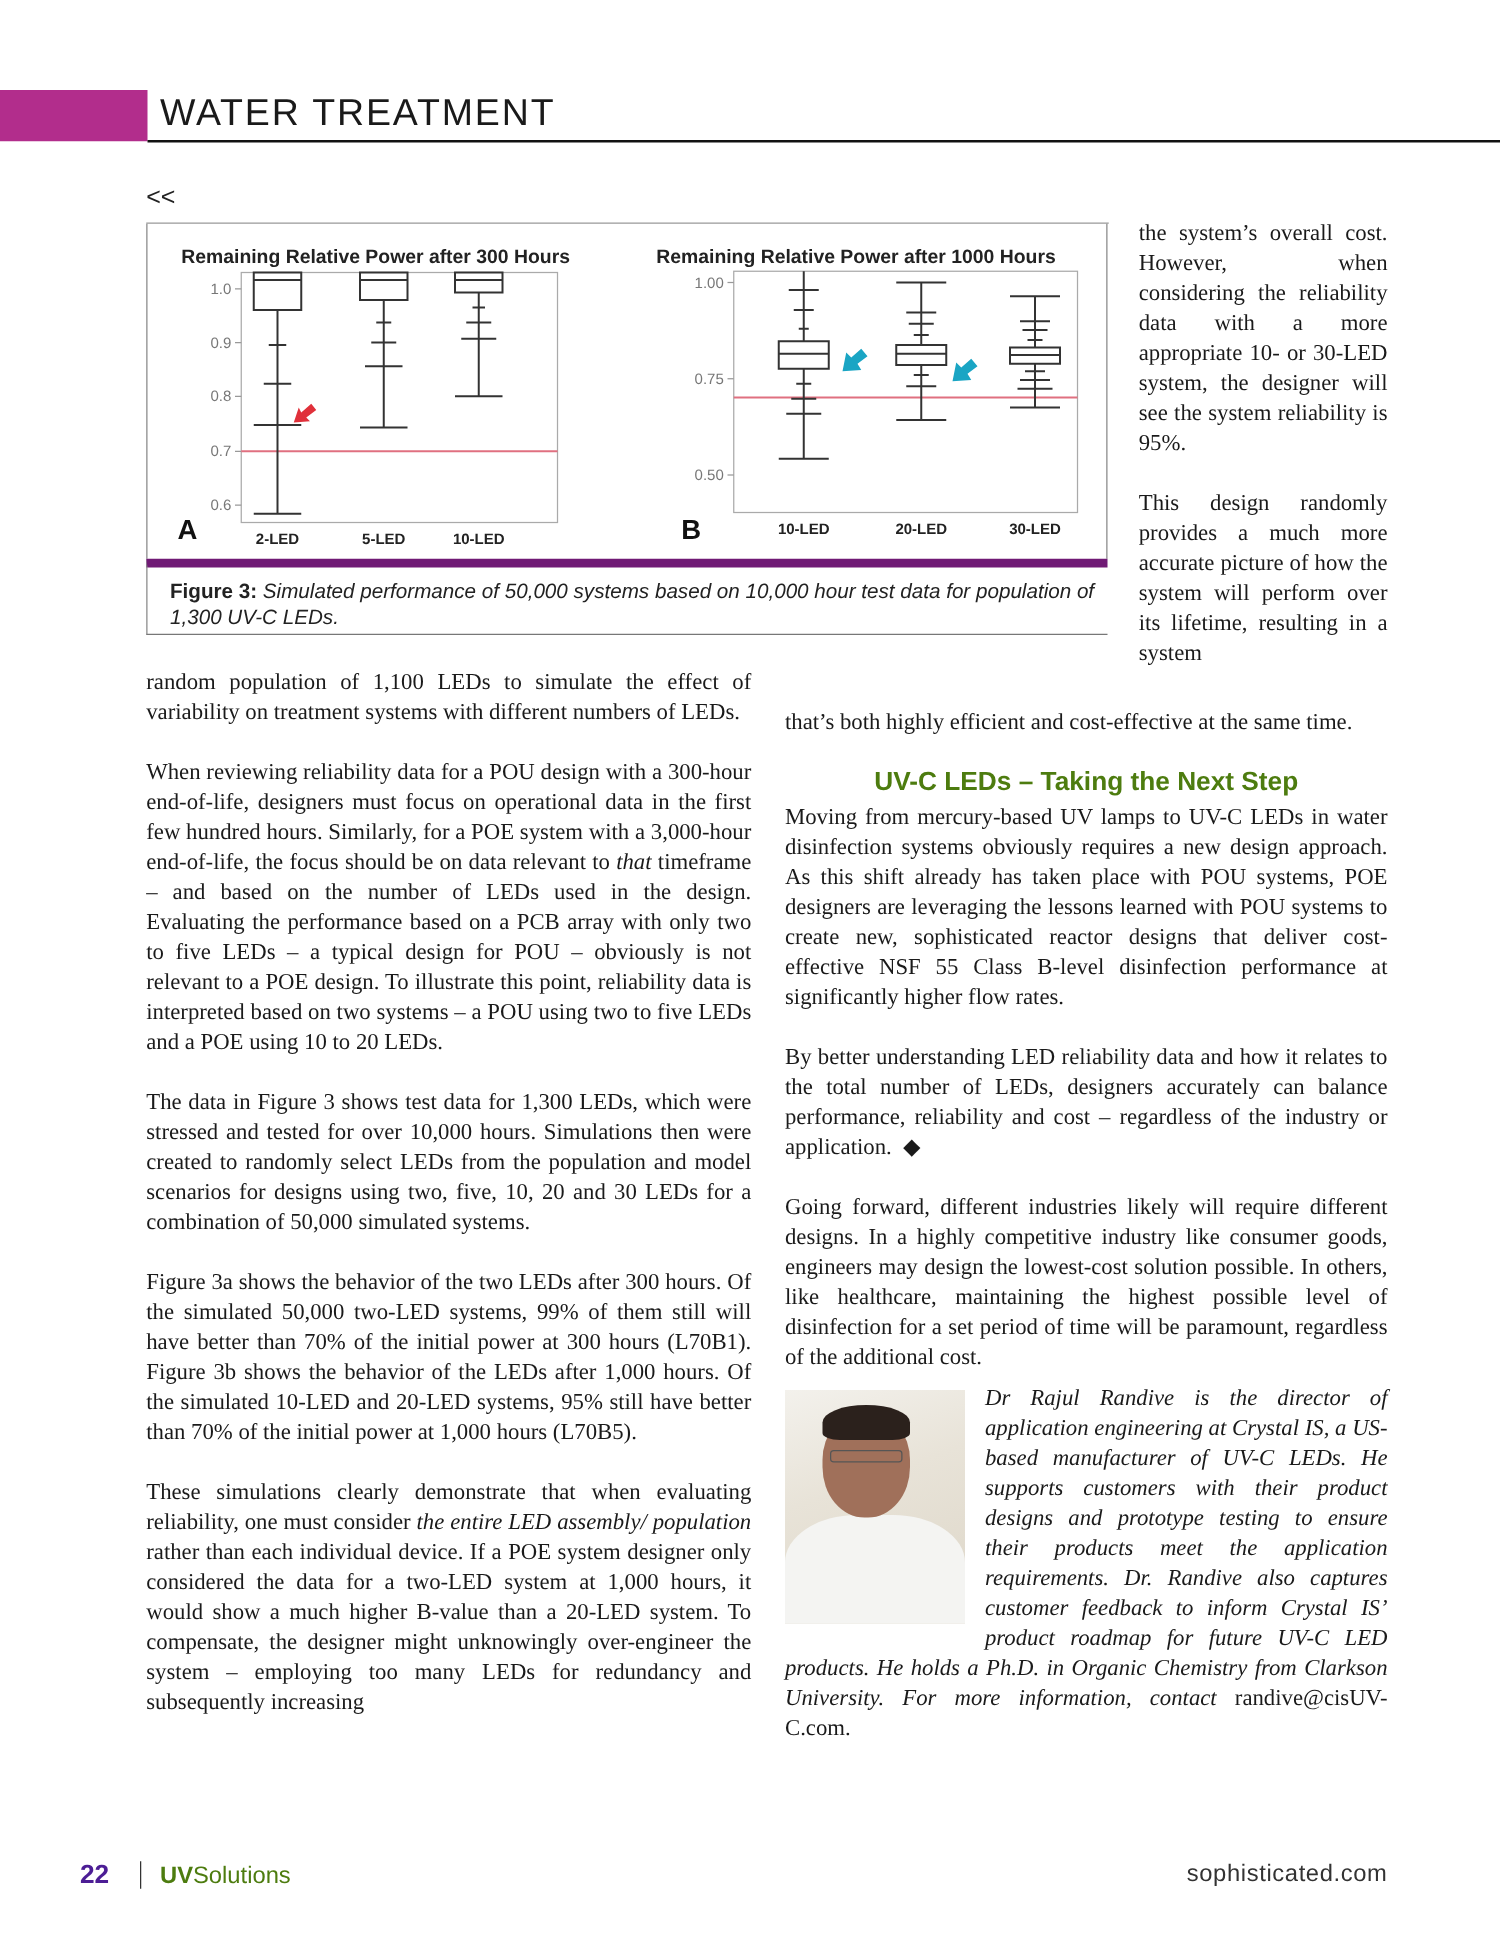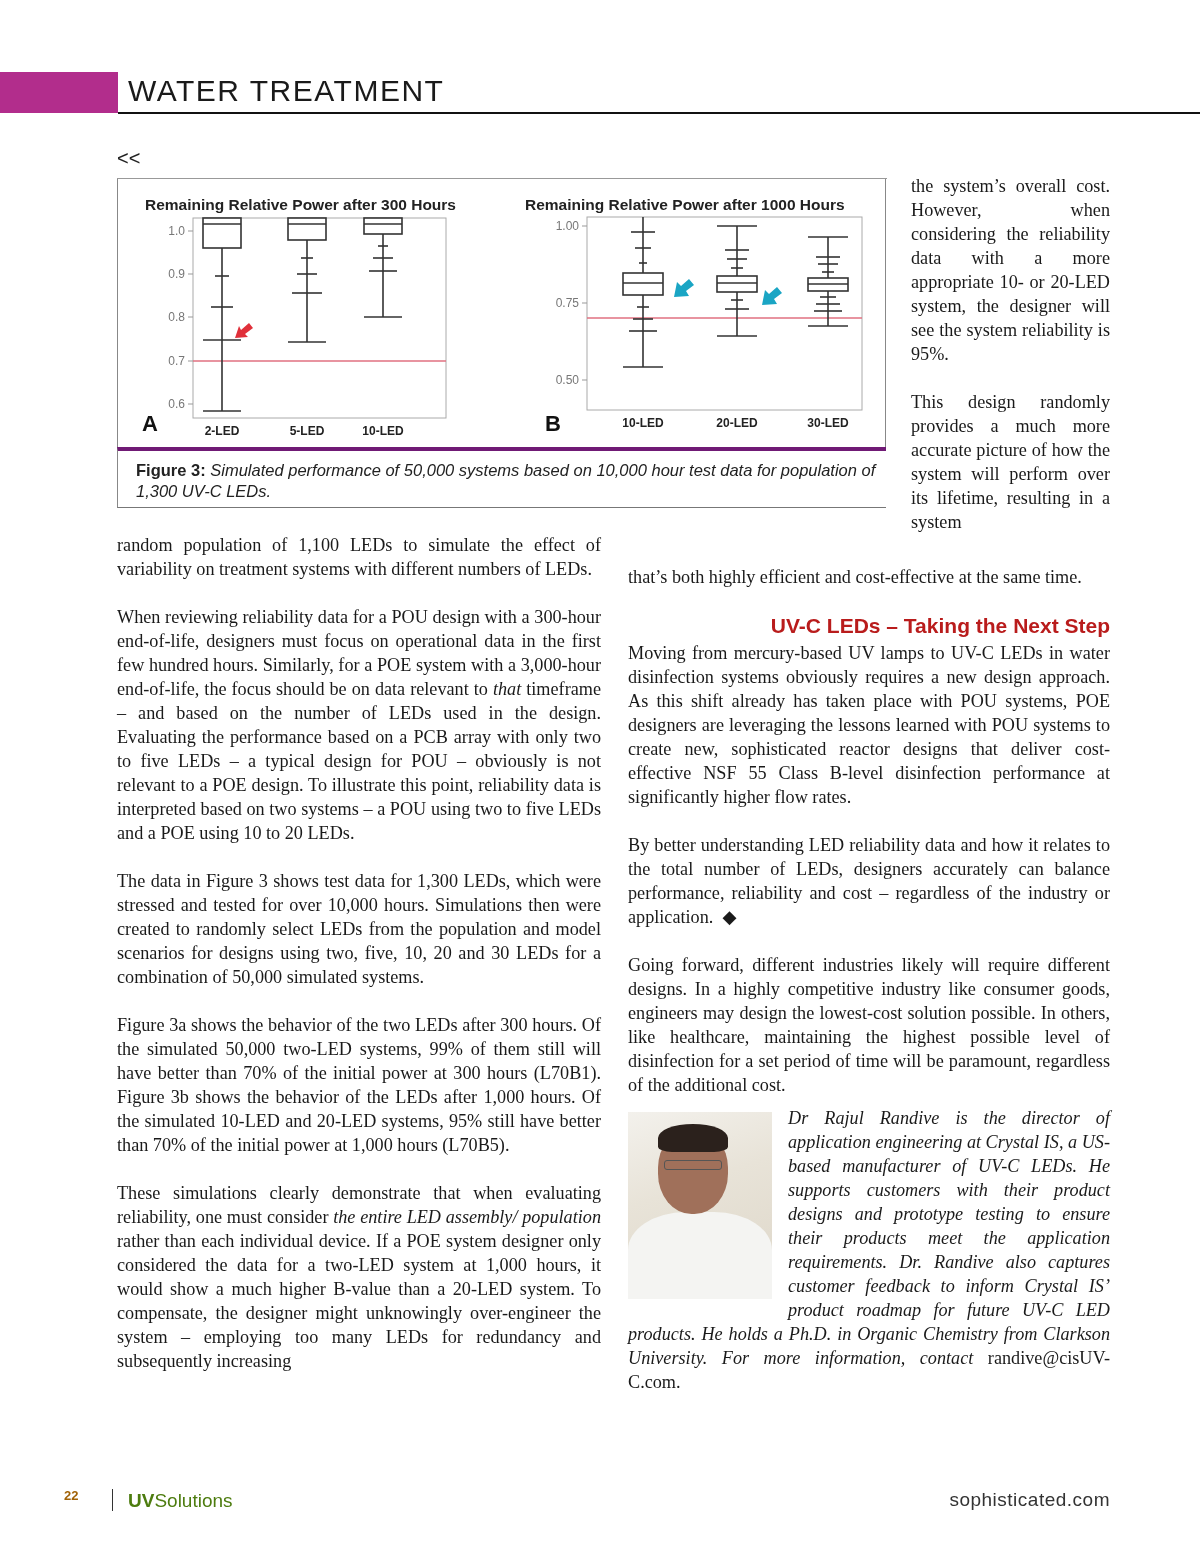--- a/index.html
+++ b/index.html
@@ -7,45 +7,45 @@
   body { position: relative; font-family: "Liberation Serif", serif; color: #1a1a1a; }
 
   .header-bar { position: absolute; left: 0; top: 72px; width: 118px; height: 41px; background: #b22d8c; }
   .header-title { position: absolute; left: 128px; top: 74px; font-family: "Liberation Sans", sans-serif; font-size: 30px; letter-spacing: 1.5px; color: #1a1a1a; font-weight: 300; }
   .header-rule { position: absolute; left: 118px; top: 112px; width: 1082px; height: 2px; background: #111; }
 
   .back-mark { position: absolute; left: 117px; top: 147px; font-family: "Liberation Sans", sans-serif; font-size: 20px; color: #222; }
   .back-rule { position: absolute; left: 117px; top: 178px; width: 770px; height: 1px; background: #999; }
 
   .figure-box { position: absolute; left: 117px; top: 179px; width: 769px; height: 268px; border-left: 1px solid #888; border-right: 1px solid #888; }
-  .caption-box { position: absolute; left: 117px; top: 447px; width: 769px; height: 61px; border-top: 4px solid #701a75; border-bottom: 1px solid #777; border-left: 1px solid #888; padding: 9px 0 0 18px; font-family: "Liberation Sans", sans-serif; font-size: 16.5px; line-height: 21px; color: #222; }
+  .caption-box { position: absolute; left: 117px; top: 447px; width: 769px; height: 61px; border-top: 7px solid #701a75; border-bottom: 1px solid #777; border-left: 1px solid #888; padding: 9px 0 0 18px; font-family: "Liberation Sans", sans-serif; font-size: 16.5px; line-height: 21px; color: #222; }
   .caption-box .cap-label { font-weight: bold; font-style: normal; }
   .caption-box .cap-text { font-style: italic; }
 
   .chart-svg { position: absolute; left: 117px; top: 179px; }
 
   .col { position: absolute; font-size: 18.2px; line-height: 24px; text-align: justify; }
   .col p { margin-bottom: 24px; }
   .col p.nomargin { margin-bottom: 0; }
   .col-left { left: 117px; top: 533px; width: 484px; }
   .col-top-right { left: 911px; top: 174px; width: 199px; }
   .col-right { left: 628px; top: 565px; width: 482px; }
-  .section-heading { font-family: "Liberation Sans", sans-serif; font-size: 21px; line-height: 26px; margin-top: 0; margin-bottom: 2px; color: #b91c1c; text-align: right; }
+  .section-heading { font-family: "Liberation Sans", sans-serif; font-size: 21px; line-height: 26px; margin-top: 0; margin-bottom: 2px; color: #4d7c0f; text-align: center; }
 
   .bio-photo { position: absolute; left: 628px; top: 1112px; width: 144px; height: 187px; background: linear-gradient(160deg, #f3f1ec 0%, #e8e3d8 40%, #ddd6c8 100%); overflow: hidden; }
   .bio-photo .face { position: absolute; left: 30px; top: 18px; width: 70px; height: 84px; border-radius: 45% 45% 48% 48%; background: #a0705a; }
   .bio-photo .hair { position: absolute; left: 30px; top: 12px; width: 70px; height: 28px; border-radius: 50% 50% 20% 20%; background: #2b211c; }
   .bio-photo .shirt { position: absolute; left: 0px; top: 100px; width: 144px; height: 95px; border-radius: 40% 40% 0 0; background: #f4f4f2; }
   .bio-photo .glasses { position: absolute; left: 36px; top: 48px; width: 58px; height: 10px; border: 1.5px solid #555; border-radius: 3px; }
 
   .bio-text { position: absolute; left: 628px; top: 1106px; width: 482px; font-style: italic; font-size: 18.2px; line-height: 24px; text-align: justify; }
   .bio-text .float-space { float: left; width: 160px; height: 214px; }
   .bio-text .email { font-style: normal; }
 
-  .footer-page { position: absolute; left: 64px; top: 1488px; font-family: "Liberation Sans", sans-serif; font-weight: bold; font-size: 13px; color: #a16207; }
+  .footer-page { position: absolute; left: 64px; top: 1488px; font-family: "Liberation Sans", sans-serif; font-weight: bold; font-size: 21px; color: #4c1d95; }
   .footer-sep { position: absolute; left: 112px; top: 1489px; width: 1px; height: 22px; background: #333; }
   .footer-brand { position: absolute; left: 128px; top: 1490px; font-family: "Liberation Sans", sans-serif; font-size: 19px; color: #4d7c0f; }
   .footer-brand .bold { font-weight: bold; }
   .footer-url { position: absolute; right: 90px; top: 1489px; font-family: "Liberation Sans", sans-serif; font-size: 19px; color: #333; letter-spacing: 0.5px; }
 </style>
 </head>
 <body>
 
 <div class="header-bar"></div>
 <div class="header-title">WATER TREATMENT</div>
@@ -174,21 +174,21 @@
         <text x="711" y="248">30-LED</text>
       </g>
   </g>
 </svg>
 
 <div class="caption-box">
   <span class="cap-label">Figure 3:</span><span class="cap-text"> Simulated performance of 50,000 systems based on 10,000 hour test data for population of 1,300 UV-C LEDs.</span>
 </div>
 
 <div class="col col-top-right">
-  <p>the system’s overall cost. However, when considering the reliability data with a more appropriate 10- or 20-LED system, the designer will see the system reliability is 95%.</p>
+  <p>the system’s overall cost. However, when considering the reliability data with a more appropriate 10- or 30-LED system, the designer will see the system reliability is 95%.</p>
   <p class="nomargin">This design randomly provides a much more accurate picture of how the system will perform over its lifetime, resulting in a system</p>
 </div>
 
 <div class="col col-left">
   <p>random population of 1,100 LEDs to simulate the effect of variability on treatment systems with different numbers of LEDs.</p>
   <p><span>When reviewing reliability data for a POU design with a 300-hour end-of-life, designers must focus on operational data in the first few hundred hours. Similarly, for a POE system with a 3,000-hour end-of-life, the focus should be on data relevant to </span><i>that</i><span> timeframe – and based on the number of LEDs used in the design. Evaluating the performance based on a PCB array with only two to five LEDs – a typical design for POU – obviously is not relevant to a POE design. To illustrate this point, reliability data is interpreted based on two systems – a POU using two to five LEDs and a POE using 10 to 20 LEDs.</span></p>
   <p>The data in Figure 3 shows test data for 1,300 LEDs, which were stressed and tested for over 10,000 hours. Simulations then were created to randomly select LEDs from the population and model scenarios for designs using two, five, 10, 20 and 30 LEDs for a combination of 50,000 simulated systems.</p>
   <p>Figure 3a shows the behavior of the two LEDs after 300 hours. Of the simulated 50,000 two-LED systems, 99% of them still will have better than 70% of the initial power at 300 hours (L70B1). Figure 3b shows the behavior of the LEDs after 1,000 hours. Of the simulated 10-LED and 20-LED systems, 95% still have better than 70% of the initial power at 1,000 hours (L70B5).</p>
   <p class="nomargin"><span>These simulations clearly demonstrate that when evaluating reliability, one must consider </span><i>the entire LED assembly/ population</i><span> rather than each individual device. If a POE system designer only considered the data for a two-LED system at 1,000 hours, it would show a much higher B-value than a 20-LED system. To compensate, the designer might unknowingly over-engineer the system – employing too many LEDs for redundancy and subsequently increasing</span></p>
 </div>

